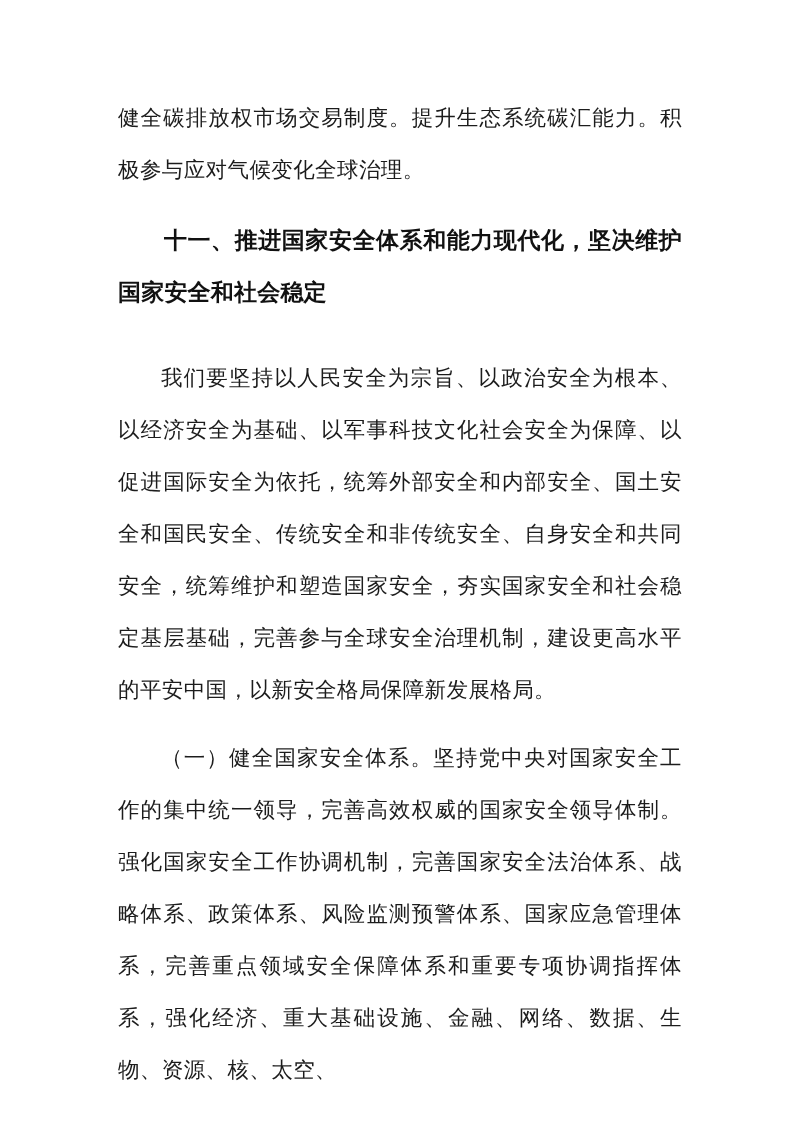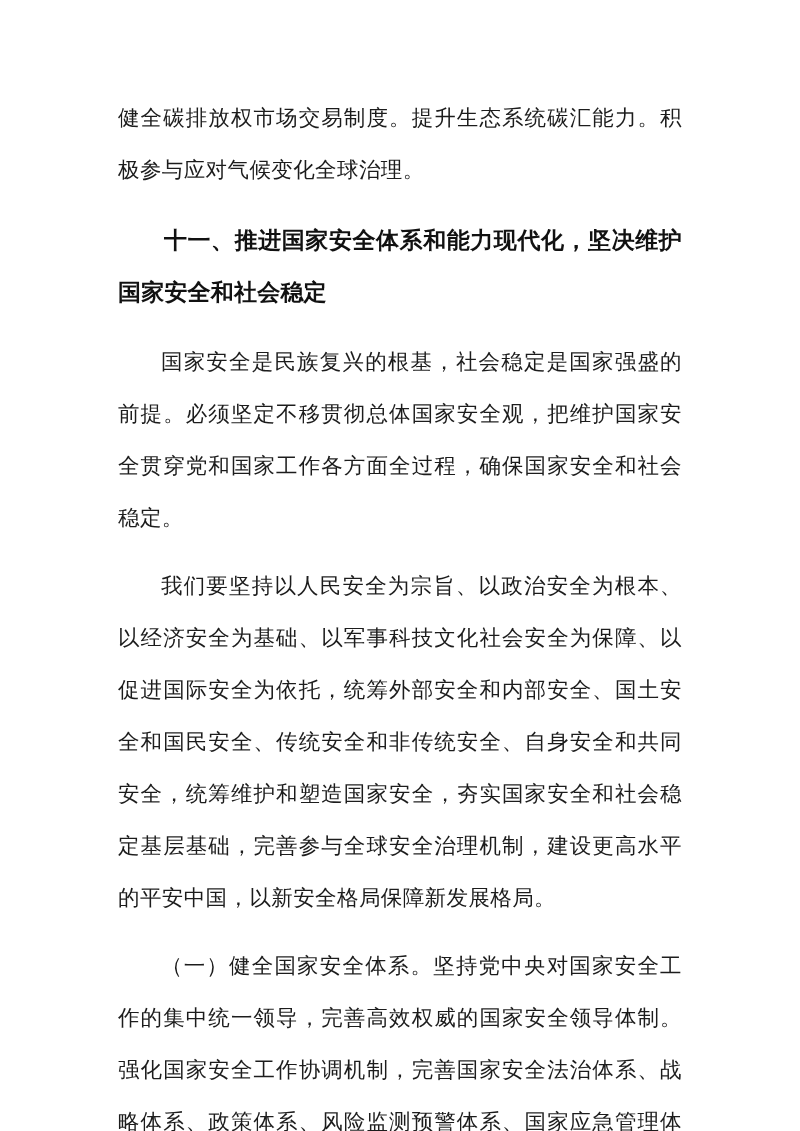--- a/index.html
+++ b/index.html
@@ -57,21 +57,20 @@
   <div class="doc-body">
 
     <p class="para flush">健全碳排放权市场交易制度。提升生态系统碳汇能力。积极参与应对气候变化全球治理。</p>
 
     <div class="spacer-md"></div>
 
     <p class="heading">十一、推进国家安全体系和能力现代化，坚决维护国家安全和社会稳定</p>
 
     <div class="spacer-md"></div>
 
-    <p class="para">国家安全是民族复兴的根基，社会稳定是国家强盛的前提。必须坚定不移贯彻总体国家安全观，把维护国家安全贯穿党和国家工作各方面全过程，确保国家安全和社会稳定。</p>
 
     <div class="spacer-sm"></div>
 
     <p class="para">我们要坚持以人民安全为宗旨、以政治安全为根本、以经济安全为基础、以军事科技文化社会安全为保障、以促进国际安全为依托，统筹外部安全和内部安全、国土安全和国民安全、传统安全和非传统安全、自身安全和共同安全，统筹维护和塑造国家安全，夯实国家安全和社会稳定基层基础，完善参与全球安全治理机制，建设更高水平的平安中国，以新安全格局保障新发展格局。</p>
 
     <div class="spacer-sm"></div>
 
     <p class="para">（一）健全国家安全体系。坚持党中央对国家安全工作的集中统一领导，完善高效权威的国家安全领导体制。强化国家安全工作协调机制，完善国家安全法治体系、战略体系、政策体系、风险监测预警体系、国家应急管理体系，完善重点领域安全保障体系和重要专项协调指挥体系，强化经济、重大基础设施、金融、网络、数据、生物、资源、核、太空、</p>
 
   </div>

